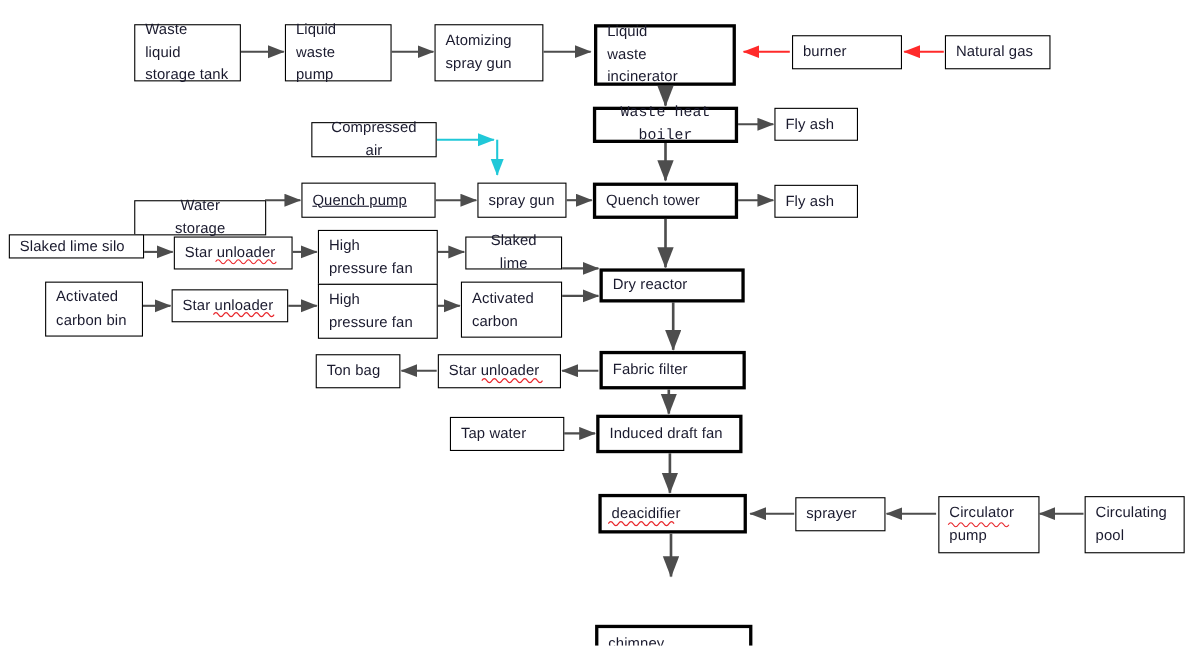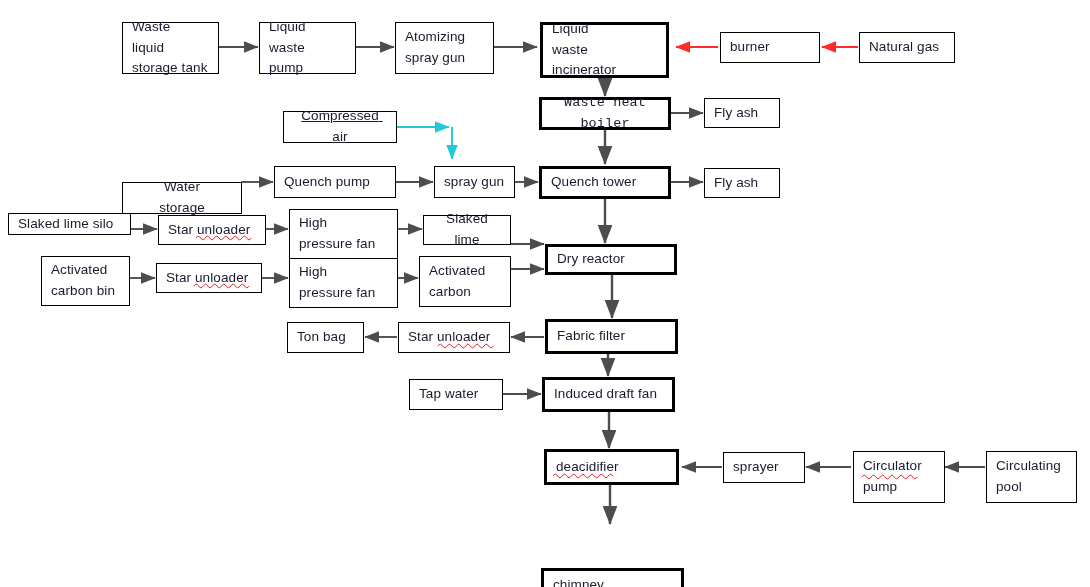--- a/index.html
+++ b/index.html
@@ -119,25 +119,25 @@
 incinerator</div>
 
   <div class="node mid" style="left:720px; top:32px; width:100px; height:31px;">burner</div>
 
   <div class="node mid" style="left:859px; top:32px; width:96px; height:31px;">Natural gas</div>
 
   <div class="node thick mid" style="left:539px; top:97px; width:132px; height:33px;font-family:Liberation Mono, monospace;">Waste heat boiler</div>
 
   <div class="node mid" style="left:704px; top:98px; width:76px; height:30px;">Fly ash</div>
 
-  <div class="node mid" style="left:283px; top:111px; width:114px; height:32px;text-decoration:underline;">Compressed air</div>
+  <div class="node mid" style="left:283px; top:111px; width:114px; height:32px;">Compressed air</div>
 
   <div class="node mid" style="left:122px; top:166px; width:120px; height:32px;margin-top:16px;">Water     storage</div>
 
-  <div class="node mid" style="left:274px; top:166px; width:122px; height:32px;">Quench pump</div>
+  <div class="node mid" style="left:274px; top:166px; width:122px; height:32px;text-decoration:underline;">Quench pump</div>
 
   <div class="node mid" style="left:434px; top:166px; width:81px; height:32px;">spray gun</div>
 
   <div class="node thick mid" style="left:539px; top:166px; width:132px; height:33px;">Quench tower</div>
 
   <div class="node mid" style="left:704px; top:168px; width:76px; height:30px;">Fly ash</div>
 
   <div class="node mid" style="left:8px; top:213px; width:123px; height:22px;">Slaked lime silo</div>
 
   <div class="node mid" style="left:158px; top:215px; width:108px; height:30px;">Star unloader</div>
@@ -159,21 +159,21 @@
 carbon</div>
 
   <div class="node thick mid" style="left:545px; top:244px; width:132px; height:31px;">Dry reactor</div>
 
   <div class="node mid" style="left:287px; top:322px; width:77px; height:31px;">Ton bag</div>
 
   <div class="node mid" style="left:398px; top:322px; width:112px; height:31px;">Star unloader</div>
 
   <div class="node thick mid" style="left:545px; top:319px; width:133px; height:35px;">Fabric filter</div>
 
-  <div class="node mid" style="left:409px; top:379px; width:94px; height:31px;">Tap water</div>
+  <div class="node mid" style="left:409px; top:379px; width:104px; height:31px;">Tap water</div>
 
   <div class="node thick mid" style="left:542px; top:377px; width:133px; height:35px;">Induced draft fan</div>
 
   <div class="node thick mid" style="left:544px; top:449px; width:135px; height:36px;">deacidifier</div>
 
   <div class="node mid" style="left:723px; top:452px; width:82px; height:31px;">sprayer</div>
 
   <div class="node" style="left:853px; top:451px; width:92px; height:52px;">Circulator
 pump</div>
 

